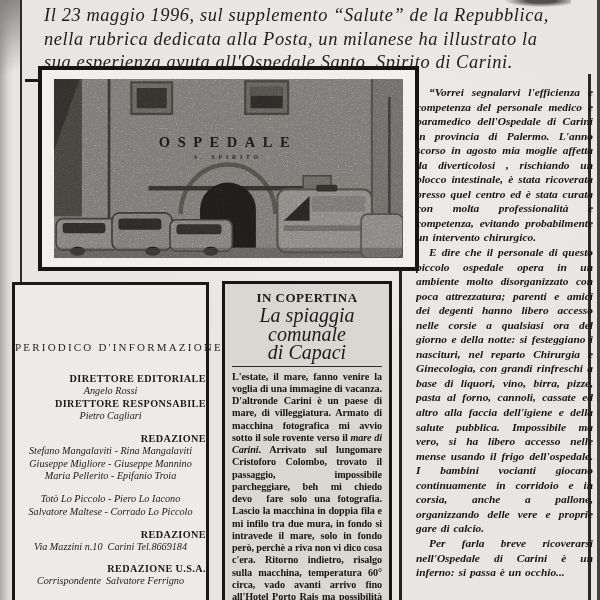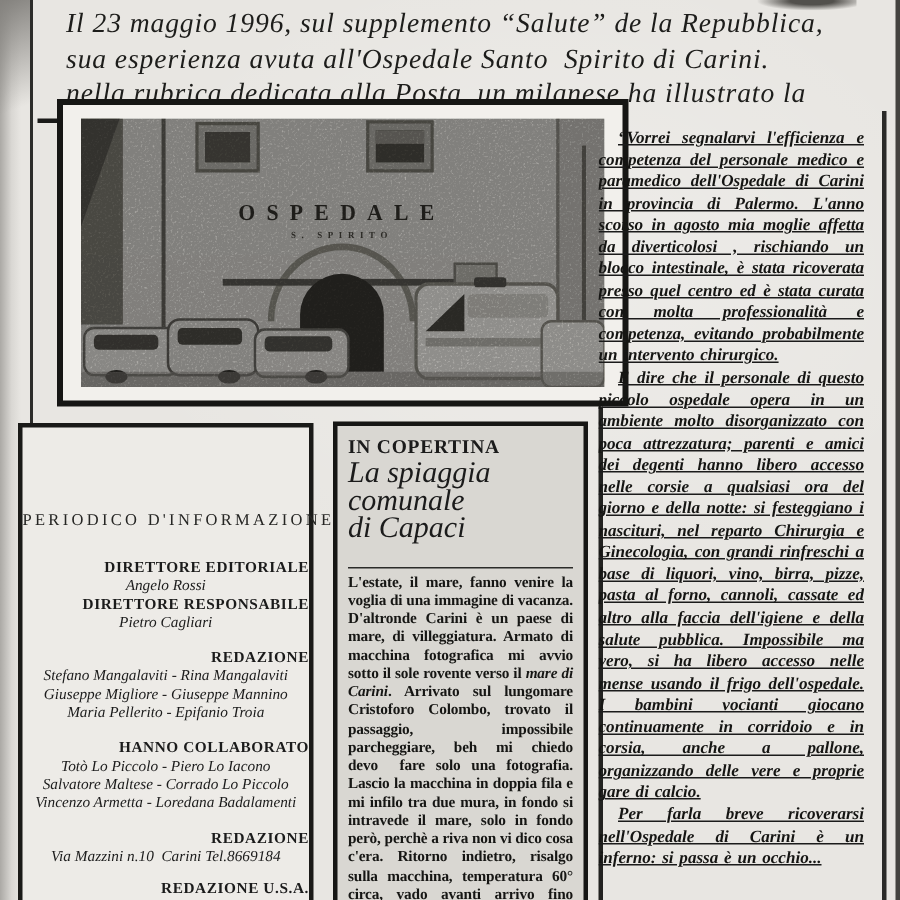--- a/index.html
+++ b/index.html
@@ -37,46 +37,46 @@
   .masthead{margin-top:56px;font-size:11px;letter-spacing:2.2px;color:#262624;white-space:nowrap;}
   .sb-groups{margin-top:20px;font-size:10.2px;line-height:12.3px;}
   .sb-group{margin-bottom:11px;}
   .sb-group.tight{margin-bottom:0;}
   .sb-group.last{margin-bottom:0;}
   .sb-heading{font-weight:bold;letter-spacing:.4px;white-space:nowrap;text-align:right;}
   .sb-line{font-style:italic;white-space:nowrap;}
   
   .cover{position:absolute;left:222px;top:281px;width:150px;height:340px;
     border:3px solid #161614;background:#d9d7d2;padding:5px 7px 0;}
-  .cover-head{border-bottom:1.5px solid #2b2b29;padding-bottom:16px;margin-bottom:4px;}
+  .cover-head{text-align:center;border-bottom:1.5px solid #2b2b29;padding-bottom:4px;margin-bottom:4px;}
   .cover-kicker{font-weight:bold;font-size:13px;letter-spacing:.5px;margin-top:1px;}
   .cover-title{font-weight:normal;font-style:italic;font-size:20px;line-height:18.5px;}
   .cover-body{font-weight:bold;font-size:10.2px;line-height:12.25px;text-align:justify;
     letter-spacing:-.1px;color:#161614;}
   
-  .letter{position:absolute;left:399px;top:85px;width:177px;height:515px;overflow:hidden;text-decoration:underline;}
+  .letter{position:absolute;left:416px;top:85px;width:177px;height:515px;overflow:hidden;}
   .letter p{margin:0;text-indent:13px;font-weight:bold;font-style:italic;
     font-size:11.4px;line-height:14.55px;text-align:justify;word-spacing:1px;color:#151513;}
 </style>
 </head>
 <body>
 
 <div class="page">
 
   <div class="edge-left"></div>
   <div class="corner-dark"></div>
   <div class="smudge"></div>
   <div class="rule-left"></div>
   <div class="rule-right-inner"></div>
   <div class="rule-right-outer"></div>
 
   <div class="header">
     <div>Il 23 maggio 1996, sul supplemento “Salute” de la Repubblica,</div>
+    <div>nella rubrica dedicata alla Posta, un milanese ha illustrato la</div>
     <div>sua esperienza avuta all'Ospedale Santo&nbsp;&nbsp;Spirito di Carini.</div>
-    <div>nella rubrica dedicata alla Posta, un milanese ha illustrato la</div>
   </div>
   <div class="header-rule"></div>
   <div class="v-divider"></div>
 
   <div class="photo-frame">
     <svg viewBox="0 0 325 159" preserveAspectRatio="none">
       <defs>
         <filter id="grain" x="0" y="0" width="100%" height="100%">
           <feTurbulence type="fractalNoise" baseFrequency="0.8" numOctaves="2" stitchTiles="stitch" result="t"></feTurbulence>
           <feColorMatrix in="t" type="matrix" values="0 0 0 0 0  0 0 0 0 0  0 0 0 0 0  .7 .7 .7 0 0" result="a"></feColorMatrix>
@@ -145,24 +145,22 @@
         <div class="sb-heading">DIRETTORE RESPONSABILE</div>
         <div class="sb-line">Pietro Cagliari</div>
       </div>
       <div class="sb-group">
         <div class="sb-heading">REDAZIONE</div>
         <div class="sb-line">Stefano Mangalaviti - Rina Mangalaviti</div>
         <div class="sb-line">Giuseppe Migliore - Giuseppe Mannino</div>
         <div class="sb-line">Maria Pellerito - Epifanio Troia</div>
       </div>
       <div class="sb-group">
-        <div class="sb-heading">HANNO COLLABORATO</div>
         <div class="sb-line">Totò Lo Piccolo - Piero Lo Iacono</div>
         <div class="sb-line">Salvatore Maltese - Corrado Lo Piccolo</div>
-        <div class="sb-line">Vincenzo Armetta - Loredana Badalamenti</div>
       </div>
       <div class="sb-group" style="margin-bottom:9px">
         <div class="sb-heading">REDAZIONE</div>
         <div class="sb-line">Via Mazzini n.10&nbsp;&nbsp;Carini Tel.8669184</div>
       </div>
       <div class="sb-group last">
         <div class="sb-heading">REDAZIONE U.S.A.</div>
         <div class="sb-line">Corrispondente&nbsp;&nbsp;Salvatore Ferrigno</div>
 
       </div>

